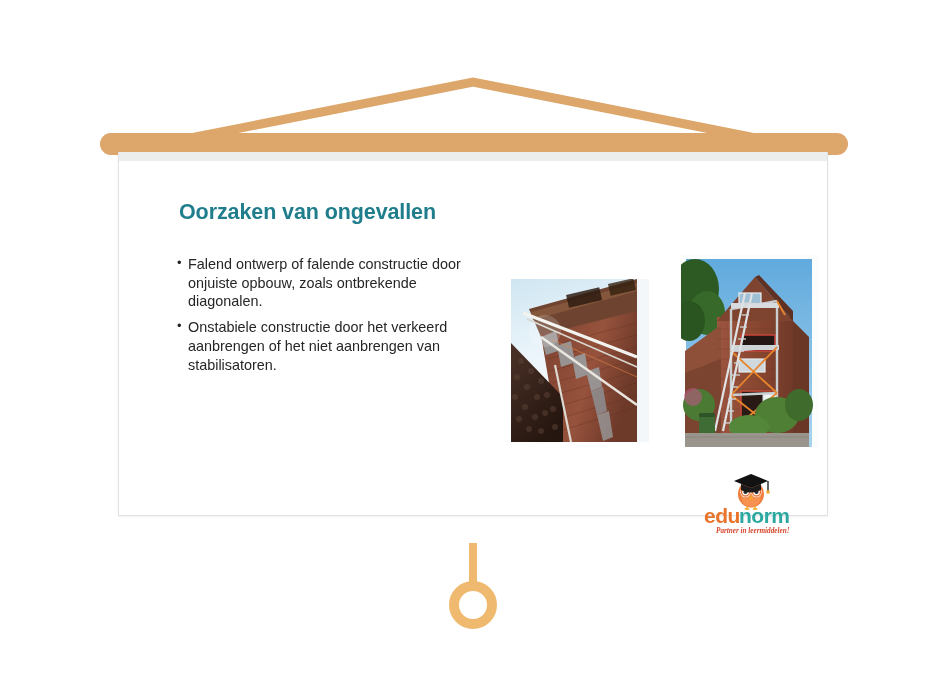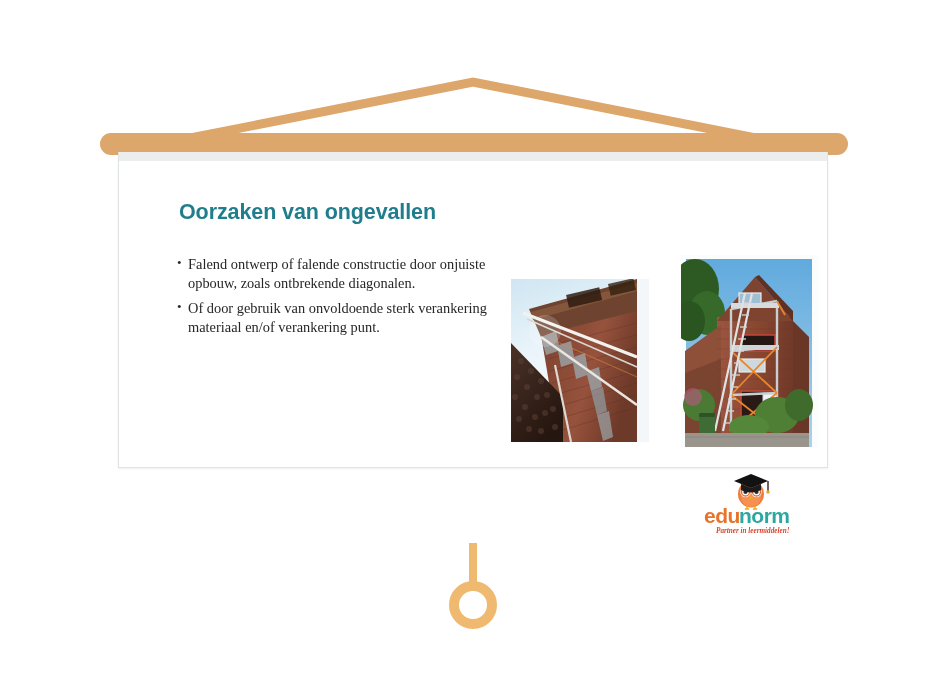--- a/index.html
+++ b/index.html
@@ -30,21 +30,21 @@
     height: 700px;
     pointer-events: none;
   }
 
   
   .slide {
     position: absolute;
     left: 118px;
     top: 152px;
     width: 710px;
-    height: 316px;
+    height: 364px;
     background: #ffffff;
     border: 1px solid #dfe3e6;
     border-top: none;
     box-sizing: border-box;
     box-shadow: 0 1px 2px rgba(0,0,0,0.06);
     padding-left: 12px;
   }
   .slide-topstrip {
     position: absolute;
     left: 0;
@@ -75,21 +75,20 @@
     padding: 0;
     list-style: none;
   }
   .bullets li {
     position: relative;
     padding-left: 11px;
     margin-bottom: 7px;
     font-size: 14.4px;
     line-height: 1.30;
     color: #262626;
-    font-family: Liberation Serif, serif;
   }
   .bullets li:before {
     content: "\2022";
     position: absolute;
     left: 0;
     top: -0.5px;
     font-size: 13px;
     color: #262626;
   }
 
@@ -139,21 +138,21 @@
     <circle cx="473" cy="605" r="19" fill="none" stroke="#EFB96F" stroke-width="10"></circle>
   </svg>
 
   <div class="slide">
     <div class="slide-topstrip"></div>
 
     <div class="slide-title">Oorzaken van ongevallen</div>
 
     <ul class="bullets">
       <li>Falend ontwerp of falende constructie door onjuiste opbouw, zoals ontbrekende diagonalen.</li>
-      <li>Of door gebruik van onvoldoende sterk verankering materiaal en/of verankering punt.</li>
+      <li>Onstabiele constructie door het verkeerd aanbrengen of het niet aanbrengen van stabilisatoren.</li>
     </ul>
 
     <div class="photo photo-left">
       <svg viewBox="0 0 138 163" preserveAspectRatio="none">
         <defs>
           <linearGradient id="skyL" x1="0" y1="0" x2="0.3" y2="1">
             <stop offset="0%" stop-color="#cfe6f2"></stop>
             <stop offset="45%" stop-color="#eaf4fa"></stop>
             <stop offset="100%" stop-color="#ffffff"></stop>
           </linearGradient>

